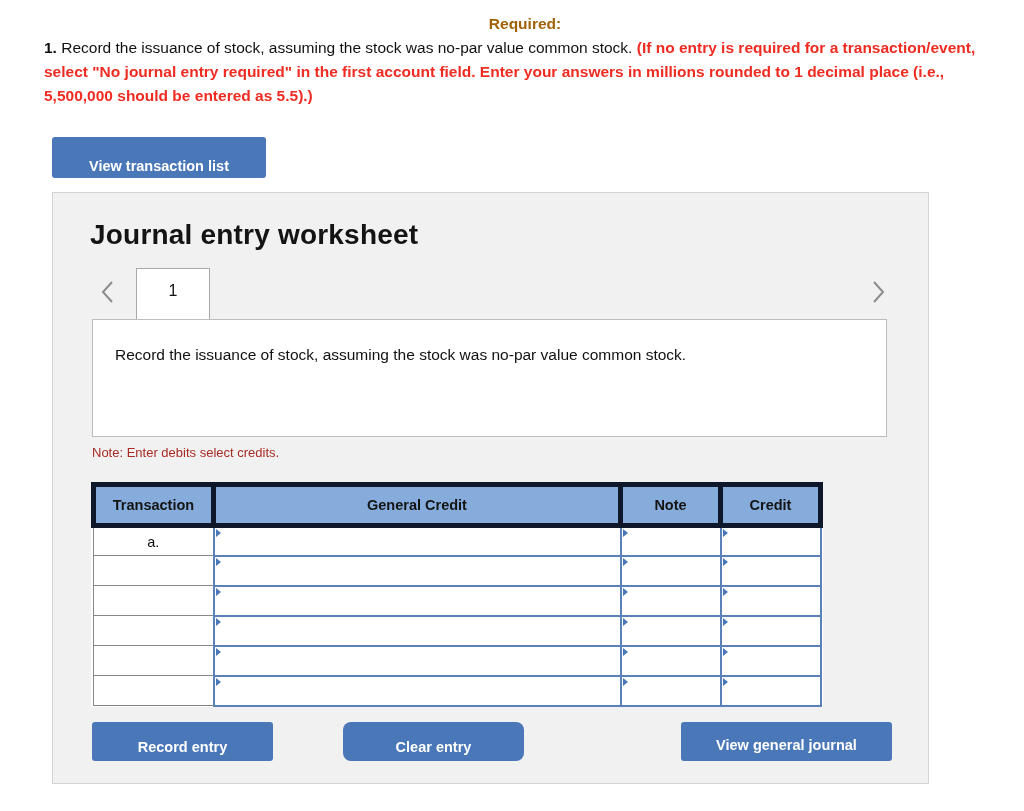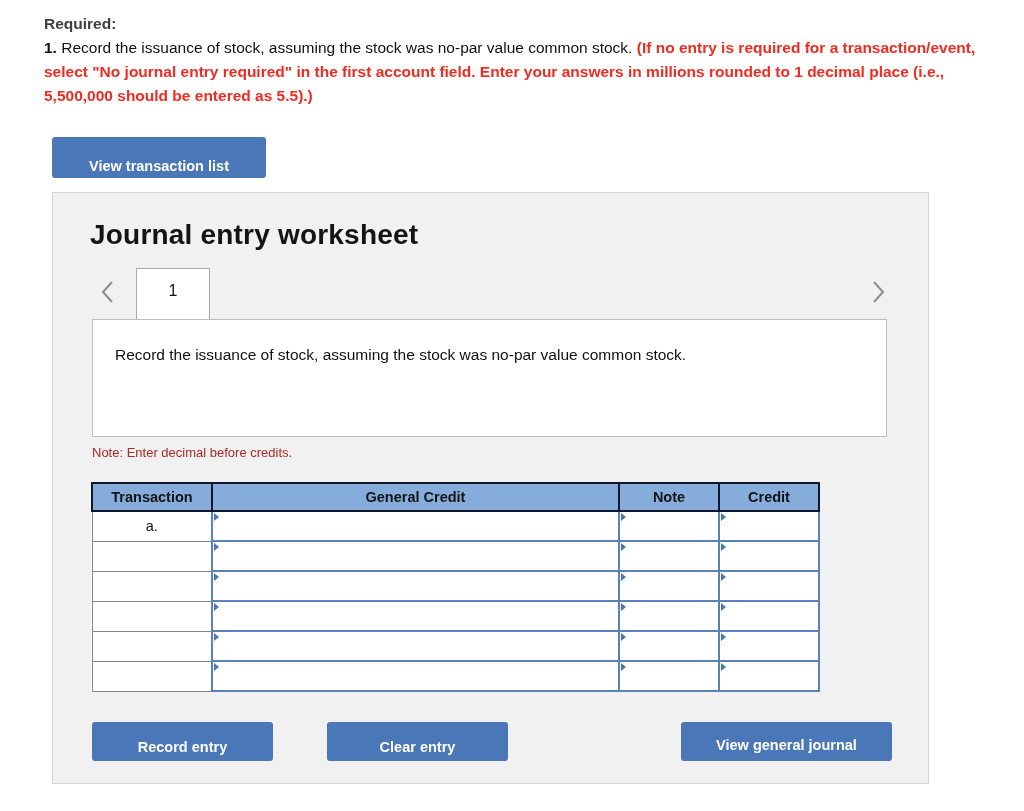--- a/index.html
+++ b/index.html
@@ -19,23 +19,24 @@
   
   .required-block {
     position: absolute;
     left: 44px;
     top: 14px;
     width: 962px;
   }
   .required-label {
     font-size: 15.5px;
     font-weight: bold;
-    color: #404040;
+    color: #a16207;
     line-height: 20px;
     margin-bottom: 2px;
+    text-align: center;
   }
   .required-text {
     font-size: 15.5px;
     line-height: 24px;
     color: #111111;
   }
   .required-num {
     font-weight: bold;
   }
   .required-red {
@@ -152,25 +153,25 @@
   .jtable {
     position: absolute;
     left: 38px;
     top: 289px;
     border-collapse: collapse;
     table-layout: fixed;
     background: #ffffff;
   }
   .jtable th {
     background: #85acdb;
-    border: 2px solid #0f172a;
+    border: 5px solid #0f172a;
     font-size: 14.5px;
     font-weight: bold;
     color: #141414;
-    height: 28px;
+    height: 41px;
     text-align: center;
     box-sizing: border-box;
   }
   .col-txn   { width: 120px; }
   .col-gj    { width: 407px; }
   .col-debit { width: 100px; }
   .col-credit{ width: 100px; }
 
   .jtable td {
     padding: 0;
@@ -205,25 +206,26 @@
   .btn-record {
     position: absolute;
     left: 39px;
     top: 529px;
     width: 181px;
     height: 39px;
     padding-top: 12px;
   }
   .btn-clear {
     position: absolute;
-    left: 274px;
+    left: 290px;
     top: 529px;
     width: 181px;
     height: 39px;
     padding-top: 12px;
+    border-radius: 8px;
   }
   .btn-journal {
     position: absolute;
     left: 628px;
     top: 529px;
     width: 211px;
     height: 39px;
     padding-top: 8px;
   }
 </style>
@@ -250,21 +252,21 @@
     <div class="tab">1</div>
     <div class="chev chev-next">
       <svg width="26" height="30" viewBox="0 0 26 30">
           <path d="M9 5 L18 15 L9 25" fill="none" stroke="#8c8c8c" stroke-width="2"></path>
         </svg>
     </div>
   </div>
 
   <div class="scenario">Record the issuance of stock, assuming the stock was no-par value common stock.</div>
 
-  <div class="note">Note: Enter decimal before credits.</div>
+  <div class="note">Note: Enter debits select credits.</div>
 
   <table class="jtable">
     <colgroup>
       <col class="col-txn">
         <col class="col-gj">
         <col class="col-debit">
         <col class="col-credit">
     </colgroup>
     <thead>
       <tr>

